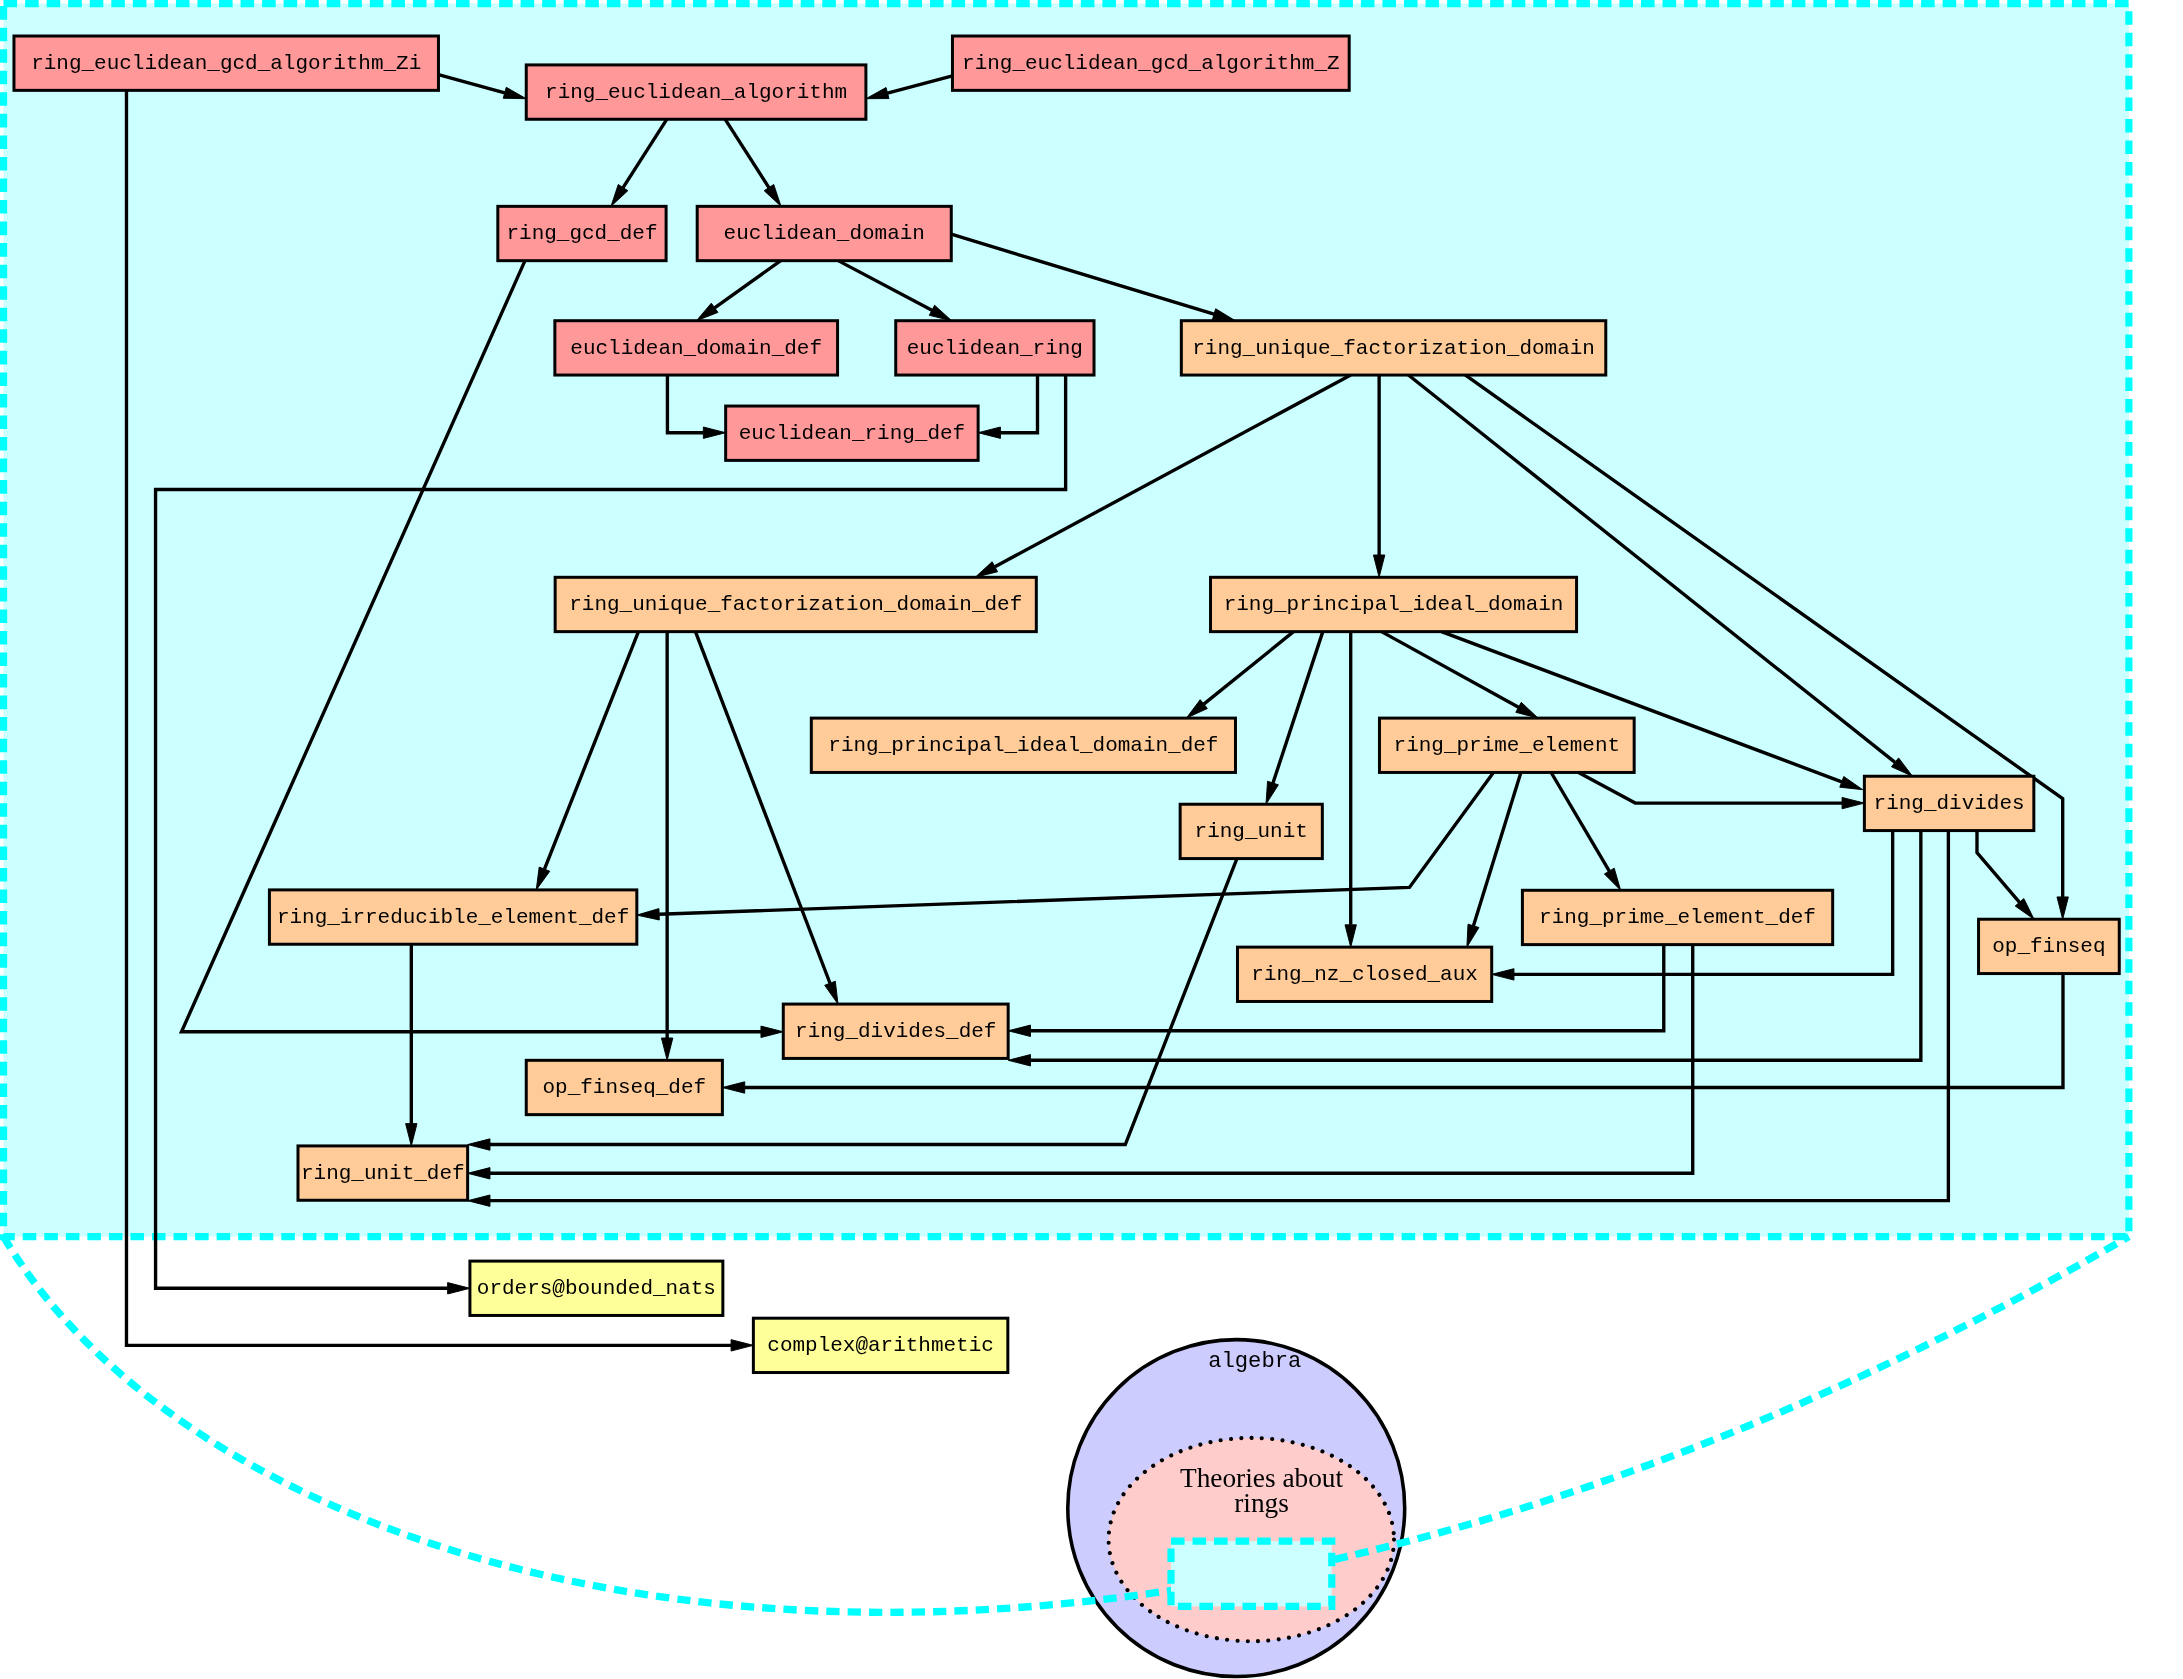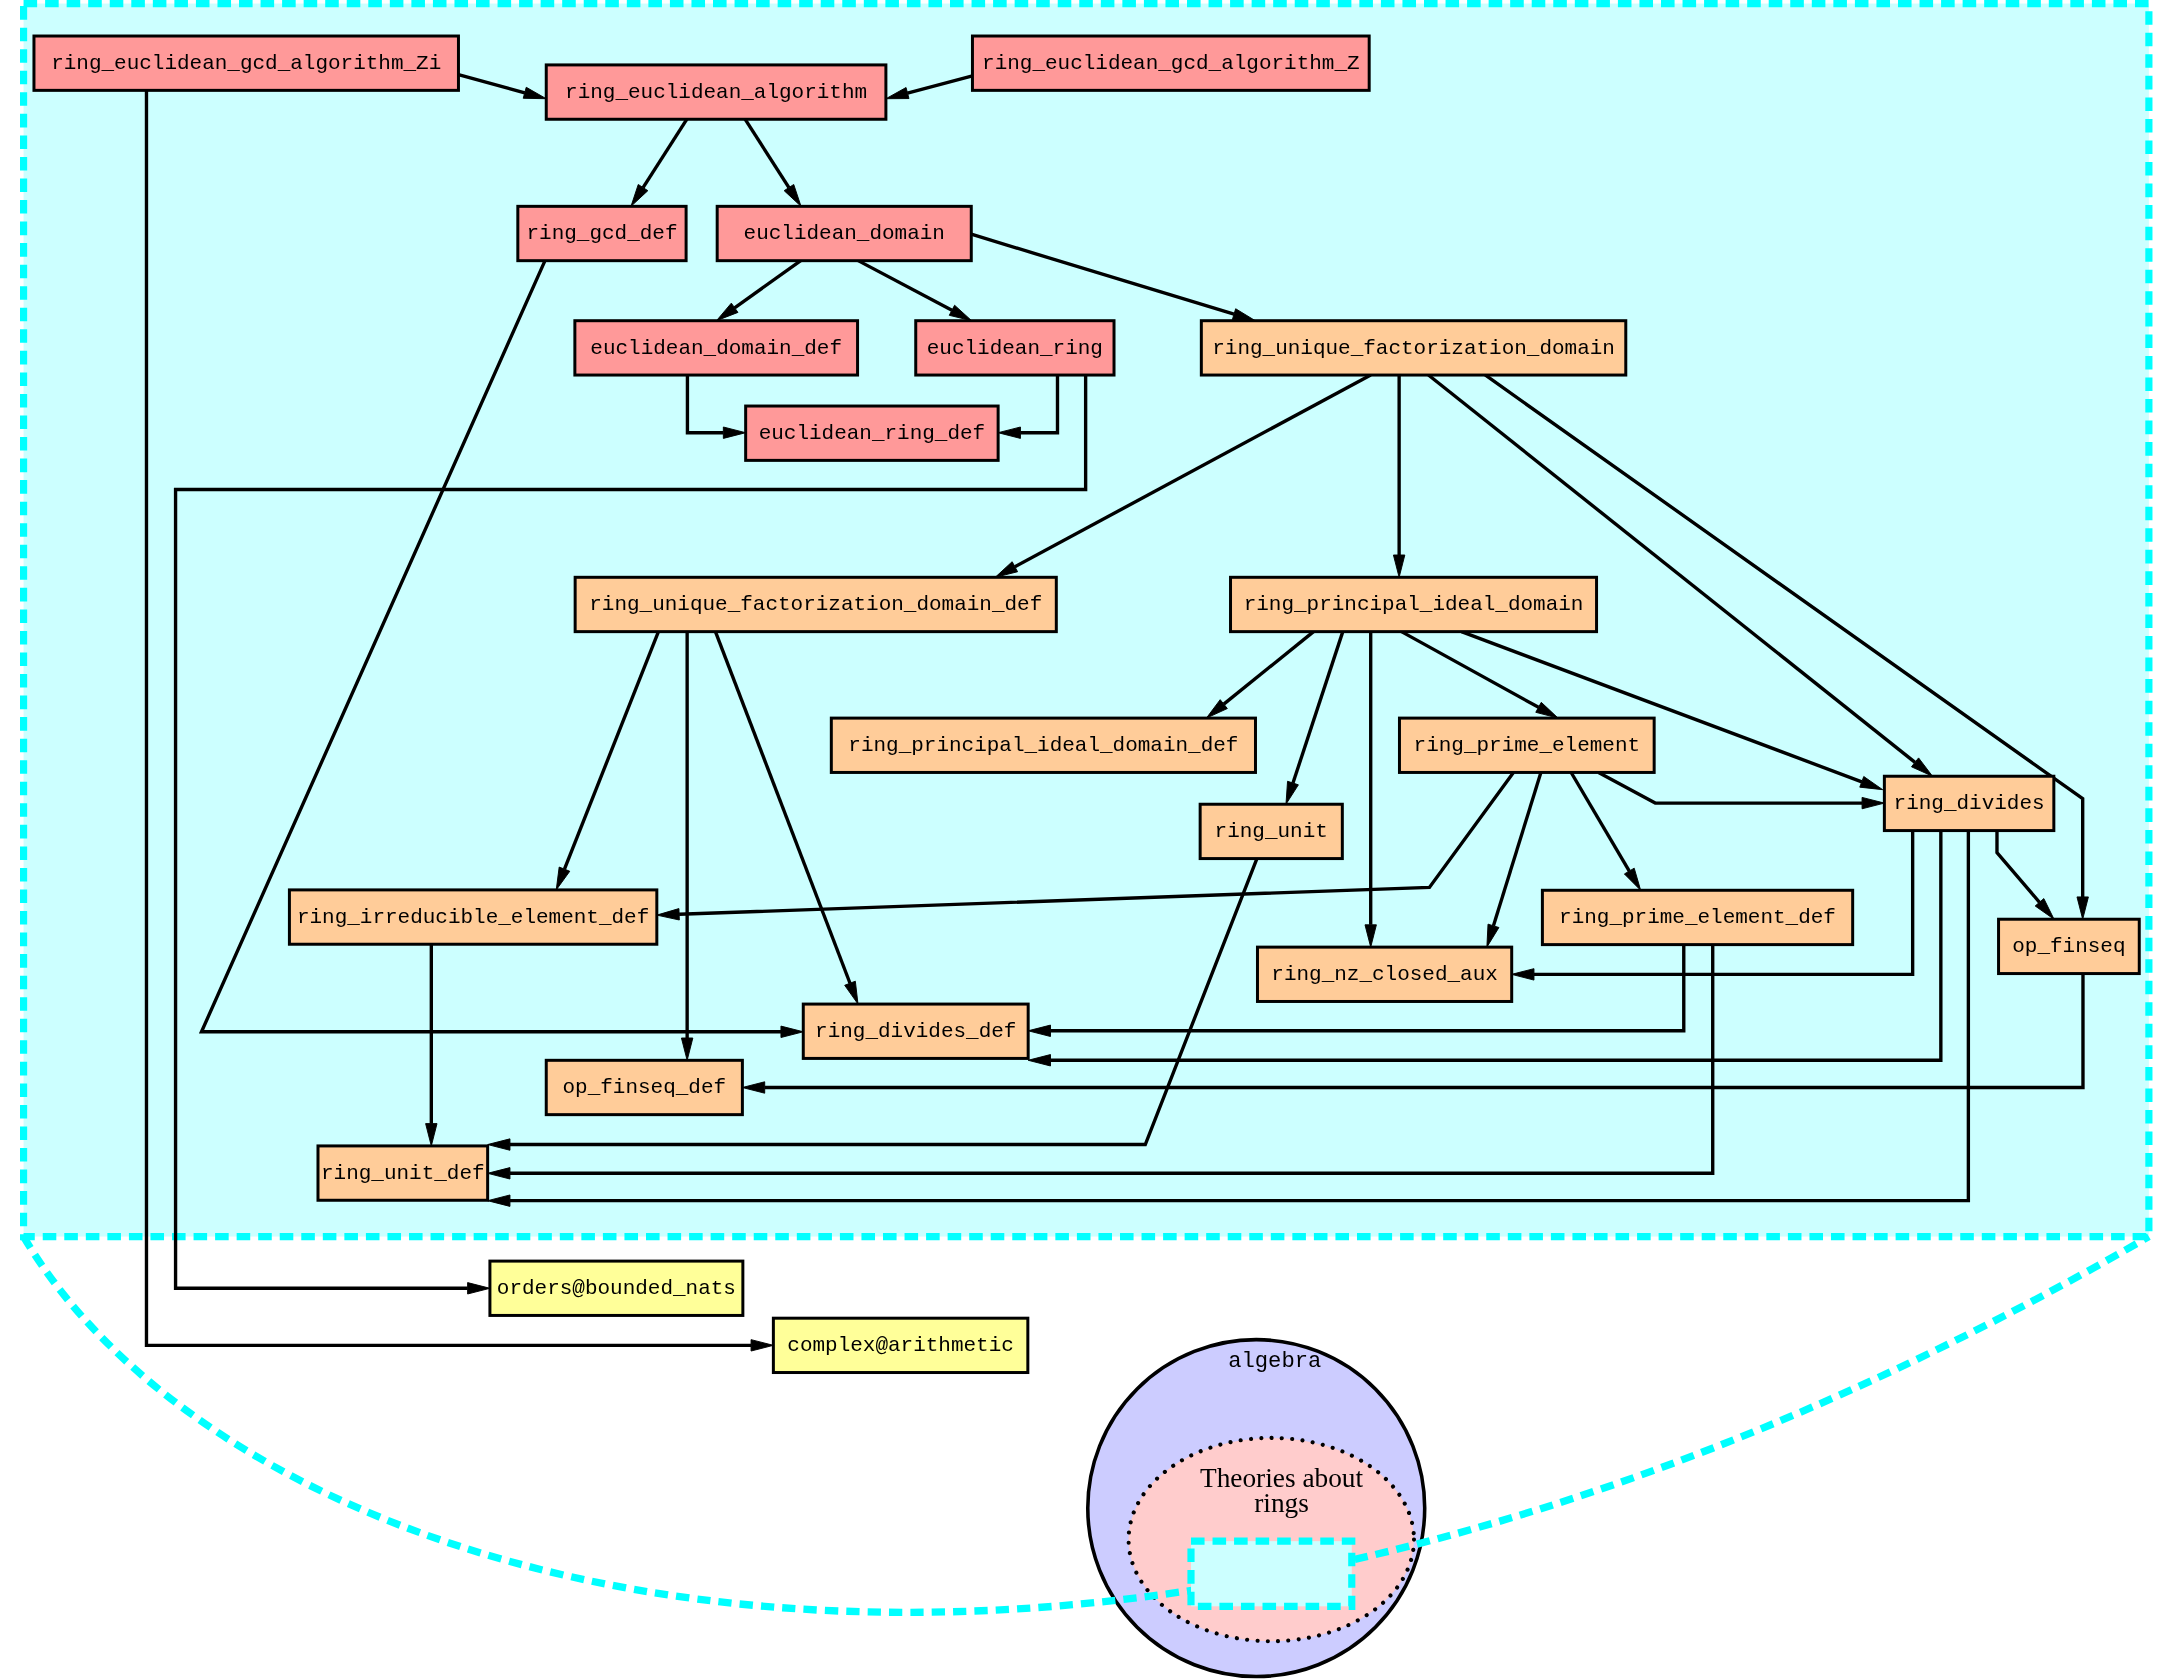--- a/index.html
+++ b/index.html
@@ -1,20 +1,20 @@
 <!DOCTYPE html>
 <html style="font-size:7.6px"><head>
 <meta charset="utf-8">
 <title>Mizar dependency graph</title>
 <style>
   html, body {
     margin: 0; padding: 0; background: #ffffff;
     width: 2183px; height: 1679px; overflow: hidden;
   }
-  #stage { position: relative; width: 1796px; height: 1679px; background: #ffffff; padding-left: 20px; }
+  #stage { position: relative; width: 1796px; height: 1679px; background: #ffffff; }
   svg { display: block; }
   .nodelabel {
     font-family: "Liberation Mono", "DejaVu Sans Mono", monospace;
     font-size: 44.2px;
     fill: #000000;
     text-anchor: middle;
   }
   .legendlabel {
     font-family: "Liberation Serif", "DejaVu Serif", serif;
     font-size: 57.6px;

